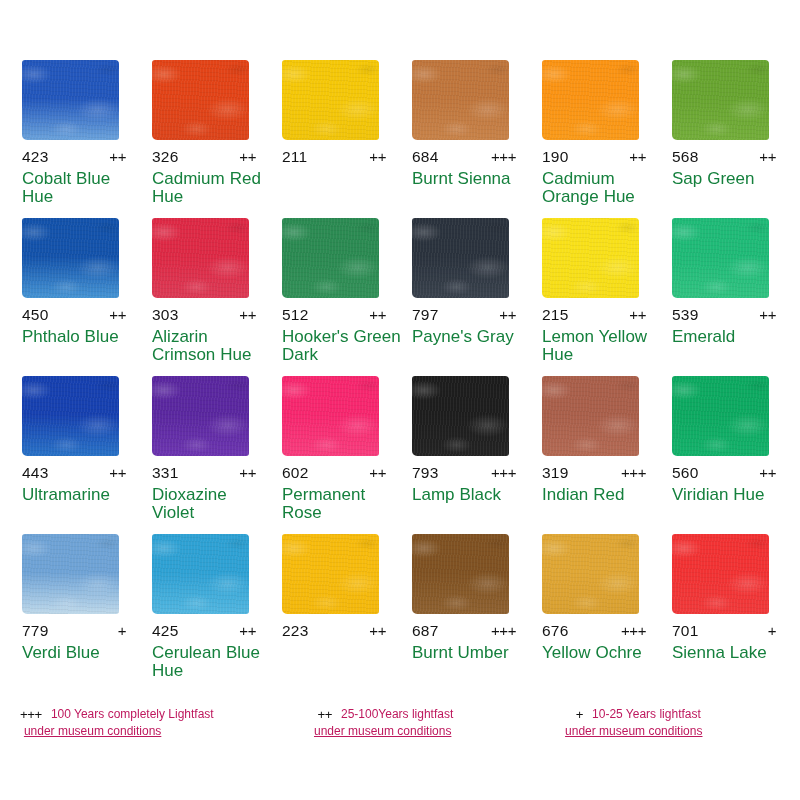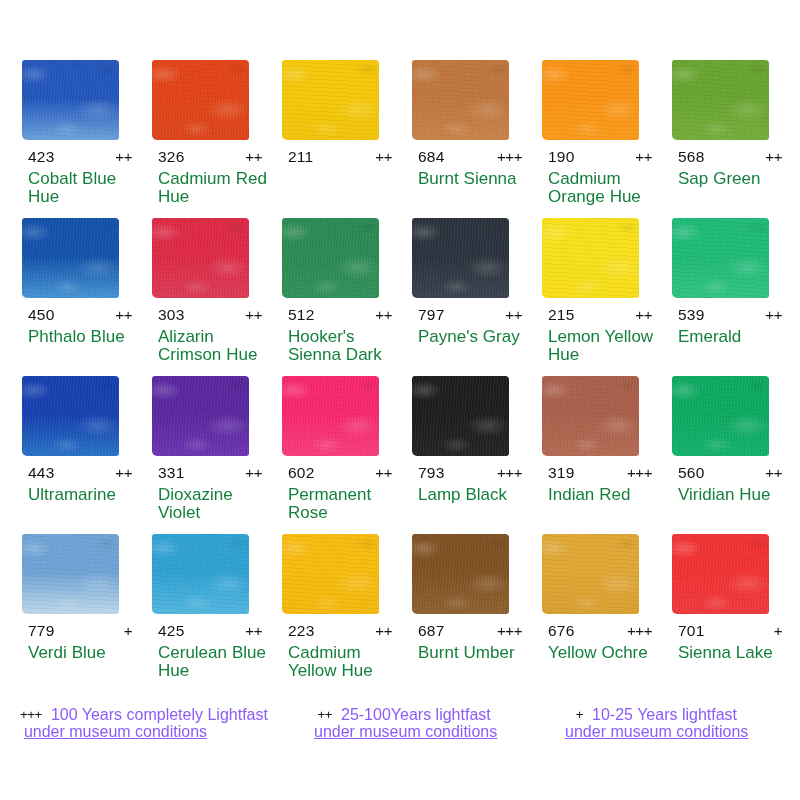--- a/index.html
+++ b/index.html
@@ -70,21 +70,20 @@
       repeating-linear-gradient(94deg, rgba(255,255,255,0.055) 0 1px, rgba(255,255,255,0) 1px 3px),
       repeating-linear-gradient(3deg, rgba(0,0,0,0.045) 0 1px, rgba(0,0,0,0) 1px 4px);
     pointer-events: none;
   }
 
   .swatch-meta {
     position: absolute;
     left: 0;
     top: 88px;
     width: 118px;
-    margin-left: 6px;
   }
 
   .swatch-codeline {
     display: flex;
     align-items: baseline;
     width: 104px;
     height: 20px;
   }
   .swatch-code {
     font-size: 15.5px;
@@ -125,23 +124,23 @@
 
   .legend-marks {
     font-size: 13.2px;
     line-height: 17px;
     letter-spacing: -0.4px;
     color: #111111;
     white-space: nowrap;
     flex: 0 0 auto;
   }
   .legend-text {
-    font-size: 16px;
+    font-size: 12px;
     line-height: 17px;
-    color: #8b5cf6;
+    color: #be185d;
     margin-left: 9px;
   }
   .legend-text .l2 { display: block; margin-left: -27px; text-decoration: underline; }
 </style>
 </head>
 <body>
 
 <div id="chart-sheet">
 
   <div id="swatch-grid">
@@ -224,21 +223,21 @@
           <div class="swatch-name">Alizarin Crimson Hue</div>
         </div>
       </div>
       <div class="swatch-cell">
         <div class="swatch-patch" style="background: linear-gradient(rgb(44, 138, 83) 0%, rgb(44, 138, 83) 48%, rgb(51, 144, 89) 100%);"></div>
         <div class="swatch-meta">
           <div class="swatch-codeline">
             <span class="swatch-code">512</span>
             <span class="swatch-rating">++</span>
           </div>
-          <div class="swatch-name">Hooker's Sienna Dark</div>
+          <div class="swatch-name">Hooker's Green Dark</div>
         </div>
       </div>
       <div class="swatch-cell">
         <div class="swatch-patch" style="background: linear-gradient(rgb(36, 44, 55) 0%, rgb(36, 44, 55) 48%, rgb(51, 60, 72) 100%); opacity: 0.97;"></div>
         <div class="swatch-meta">
           <div class="swatch-codeline">
             <span class="swatch-code">797</span>
             <span class="swatch-rating">++</span>
           </div>
           <div class="swatch-name">Payne's Gray</div>
@@ -344,21 +343,20 @@
           <div class="swatch-name">Cerulean Blue Hue</div>
         </div>
       </div>
       <div class="swatch-cell">
         <div class="swatch-patch" style="background: linear-gradient(rgb(245, 187, 16) 0%, rgb(245, 187, 16) 48%, rgb(242, 184, 15) 100%);"></div>
         <div class="swatch-meta">
           <div class="swatch-codeline">
             <span class="swatch-code">223</span>
             <span class="swatch-rating">++</span>
           </div>
-          <div class="swatch-name">Cadmium Yellow Hue</div>
         </div>
       </div>
       <div class="swatch-cell">
         <div class="swatch-patch" style="background: linear-gradient(rgb(122, 76, 28) 0%, rgb(122, 76, 28) 48%, rgb(138, 92, 43) 100%); opacity: 0.97;"></div>
         <div class="swatch-meta">
           <div class="swatch-codeline">
             <span class="swatch-code">687</span>
             <span class="swatch-rating">+++</span>
           </div>
           <div class="swatch-name">Burnt Umber</div>

